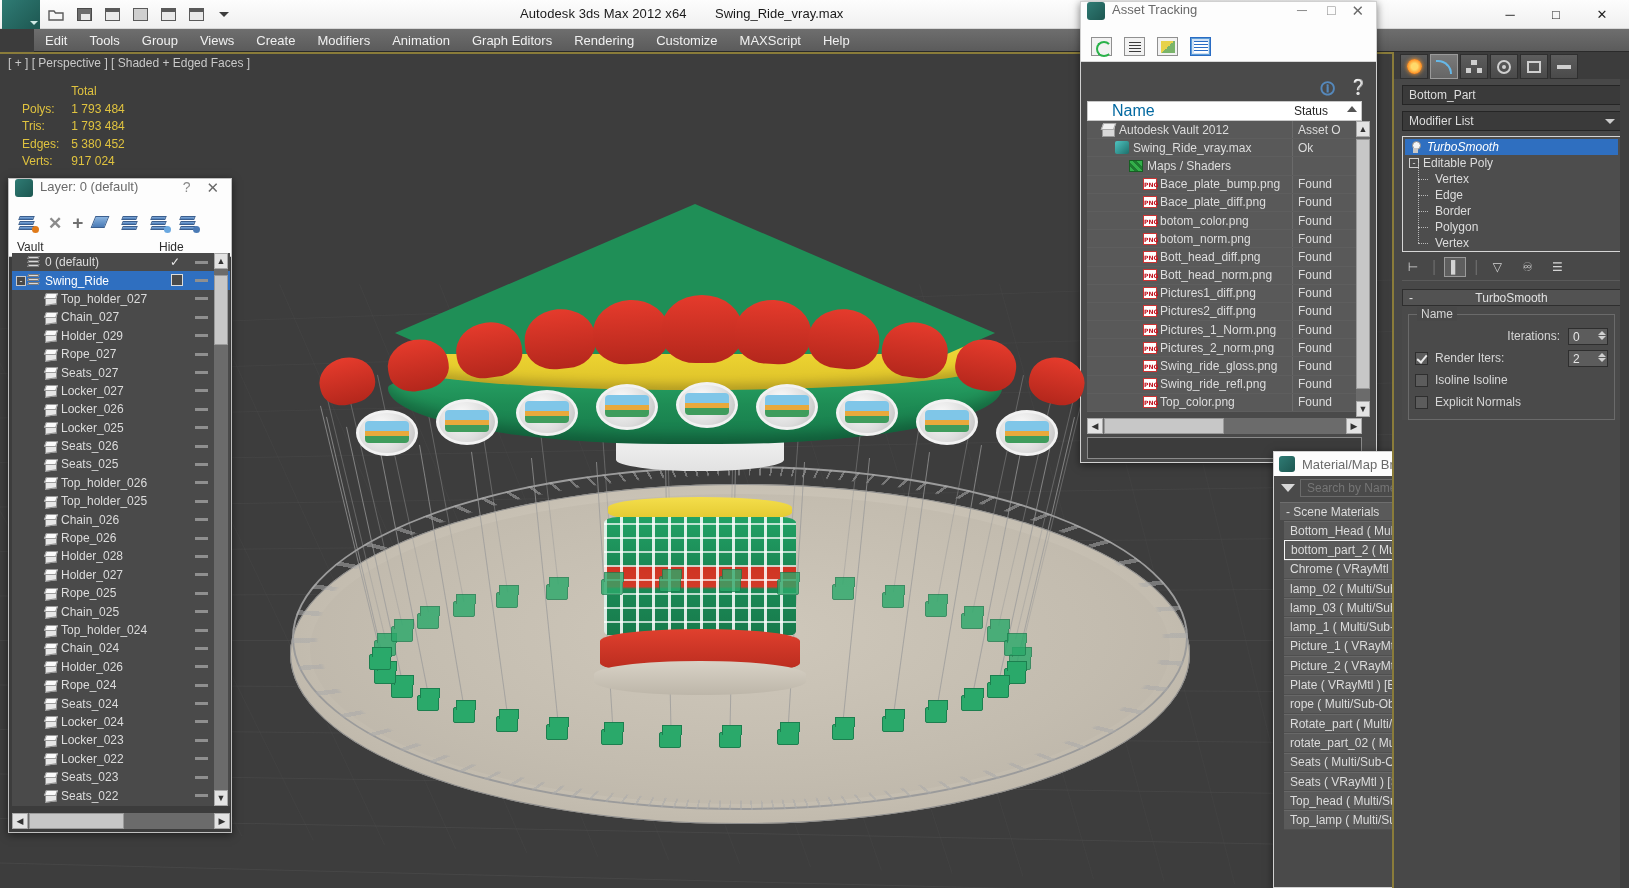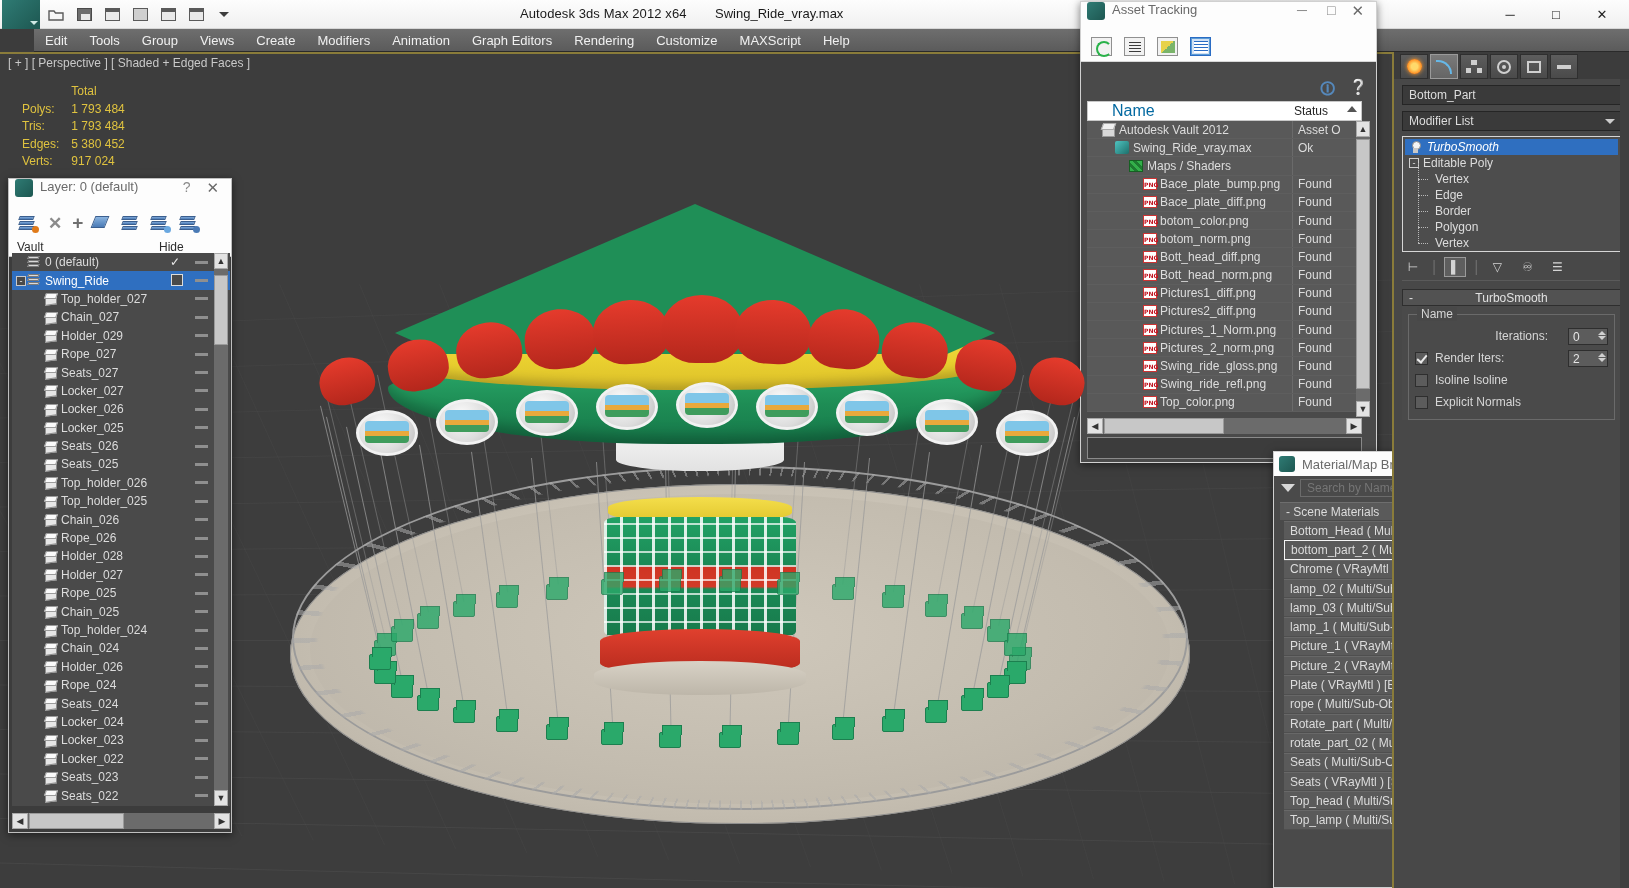--- a/index.html
+++ b/index.html
@@ -274,21 +274,21 @@
   .sb{width:22px;height:20px;display:flex;align-items:center;justify-content:center;color:#d4d4d4;font-size:12px;}
   .sb.sel{background:#5e5e5e;border:1px solid #9a9a9a;}
 
   .roll{margin:8px 8px 0 8px;background:#4a4a4a;}
   .roll-hd{height:17px;background:#525252;border:1px solid #2e2e2e;color:#e2e2e2;font-size:12px;
      display:flex;align-items:center;justify-content:center;position:relative;}
   .roll-hd .mn{position:absolute;left:6px;}
   .grp{margin:8px 6px 0 6px;border:1px solid #6a6a6a;padding:10px 6px 6px 6px;position:relative;}
   .grp > .lg{position:absolute;left:8px;top:-8px;background:#484848;padding:0 4px;font-size:12px;color:#d4d4d4;}
   .fr{display:flex;align-items:center;height:22px;font-size:12px;color:#d6d6d6;}
-  .fr .lbl{flex:1;text-align:right;padding-right:20px;}
+  .fr .lbl{flex:1;text-align:right;padding-right:8px;}
   .spin{width:40px;height:17px;background:#5c5c5c;border:1px solid #2e2e2e;color:#e6e6e6;font-size:12px;
      padding-left:4px;line-height:16px;position:relative;}
   .spin .ar{position:absolute;right:1px;top:1px;width:9px;height:15px;}
   .spin .ar i{display:block;width:0;height:0;margin:1px auto;border-left:4px solid transparent;
      border-right:4px solid transparent;}
   .spin .ar i.u{border-bottom:4px solid #d0d0d0;} .spin .ar i.d{border-top:4px solid #d0d0d0;}
   .chk{width:13px;height:13px;border:1px solid #2e2e2e;background:#5c5c5c;margin-right:7px;position:relative;flex:none;}
   .chk.on:after{content:"";position:absolute;left:3px;top:0px;width:4px;height:8px;border:solid #eaeaea;
      border-width:0 2px 2px 0;transform:rotate(40deg);}
   .cpscroll{position:absolute;right:0;top:27px;width:9px;height:809px;background:#3f3f3f;}

